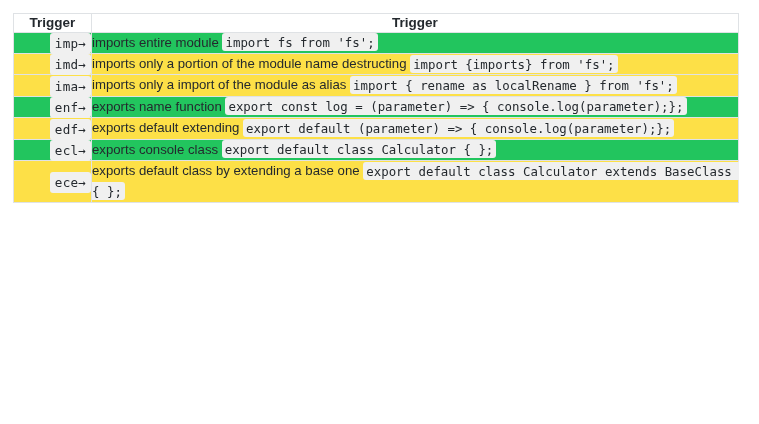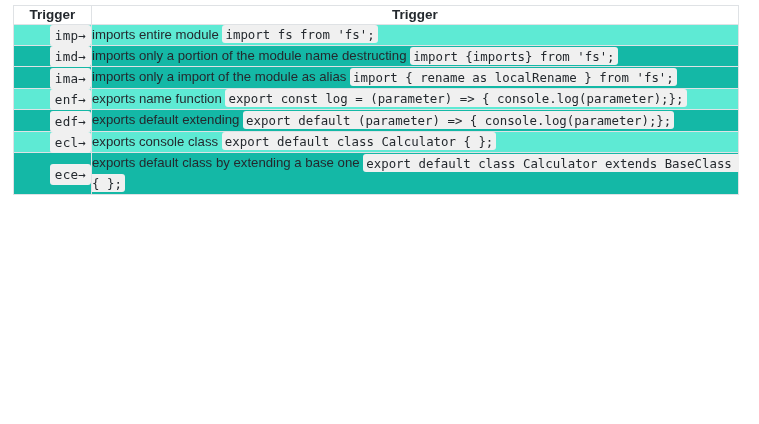--- a/index.html
+++ b/index.html
@@ -12,21 +12,21 @@
     background: #ffffff;
     font-family: "Liberation Sans", sans-serif;
     color: #24292e;
     overflow: hidden;
   }
 
   .page {
     width: 759px;
     height: 424px;
     box-sizing: border-box;
-    padding: 5px 21px 0 13px;
+    padding: 13px 21px 0 13px;
   }
 
   table.snippet-table {
     border-collapse: collapse;
     width: 725px;
     table-layout: fixed;
     border: 1px solid #dfe2e5;
     background: #ffffff;
   }
 
@@ -60,22 +60,22 @@
   td.td-content {
     text-align: left;
     padding: 8px 10px 8px 9px;
     font-size: 13.2px;
     line-height: 1.55;
     color: #24292e;
     word-break: break-word;
     margin-left: 8px;
   }
 
-  tr.row-alt > td { background: #14b8a6; }
-  tr.row-base > td { background: #5eead4; }
+  tr.row-alt > td { background: #fde047; }
+  tr.row-base > td { background: #22c55e; }
 
   code, .code {
     font-family: "DejaVu Sans Mono", "Liberation Mono", monospace;
     background-color: #f0f0f0;
     border-radius: 3px;
     font-size: 12.4px;
     padding: 1.5px 3px;
     color: #24292e;
     white-space: pre-wrap;
   }

